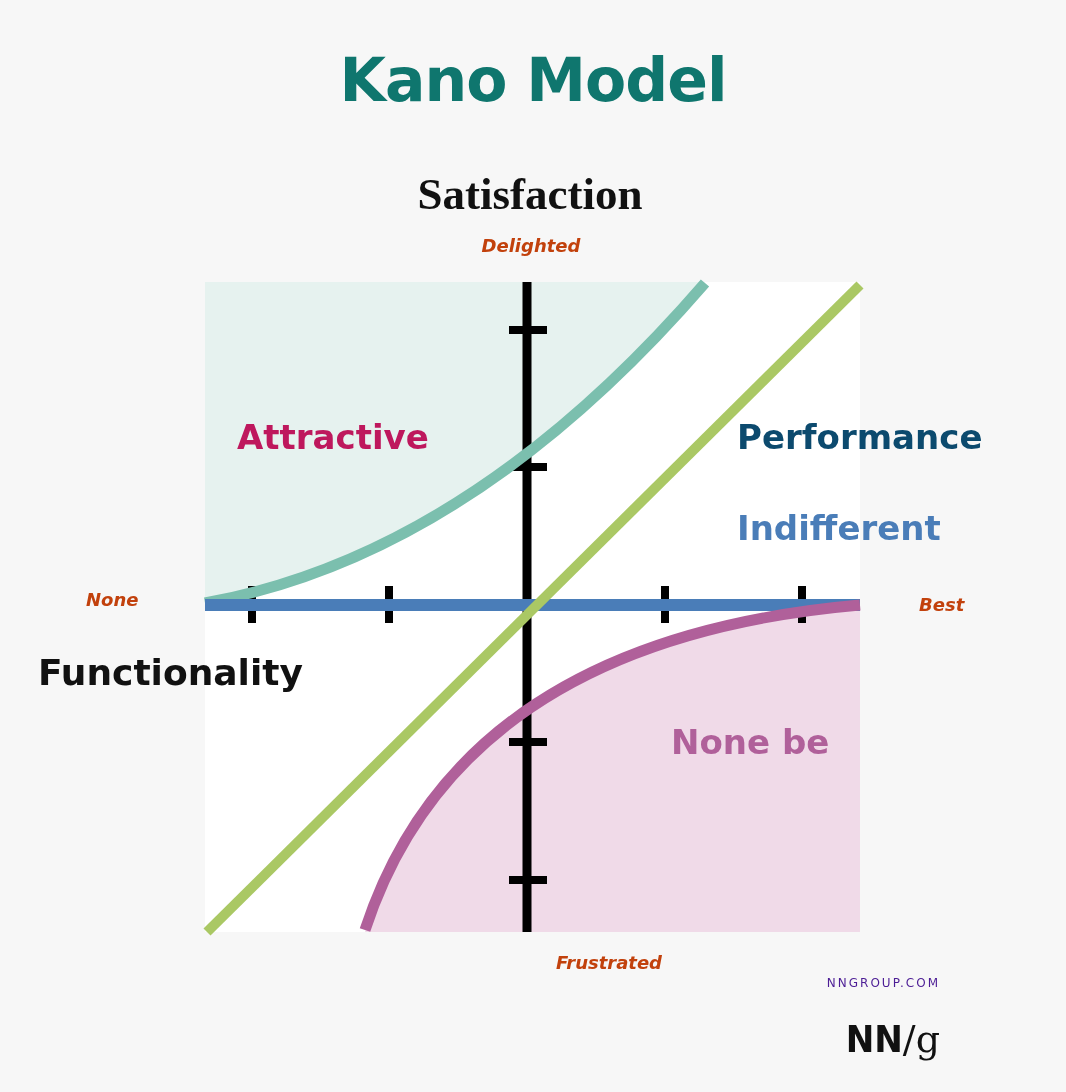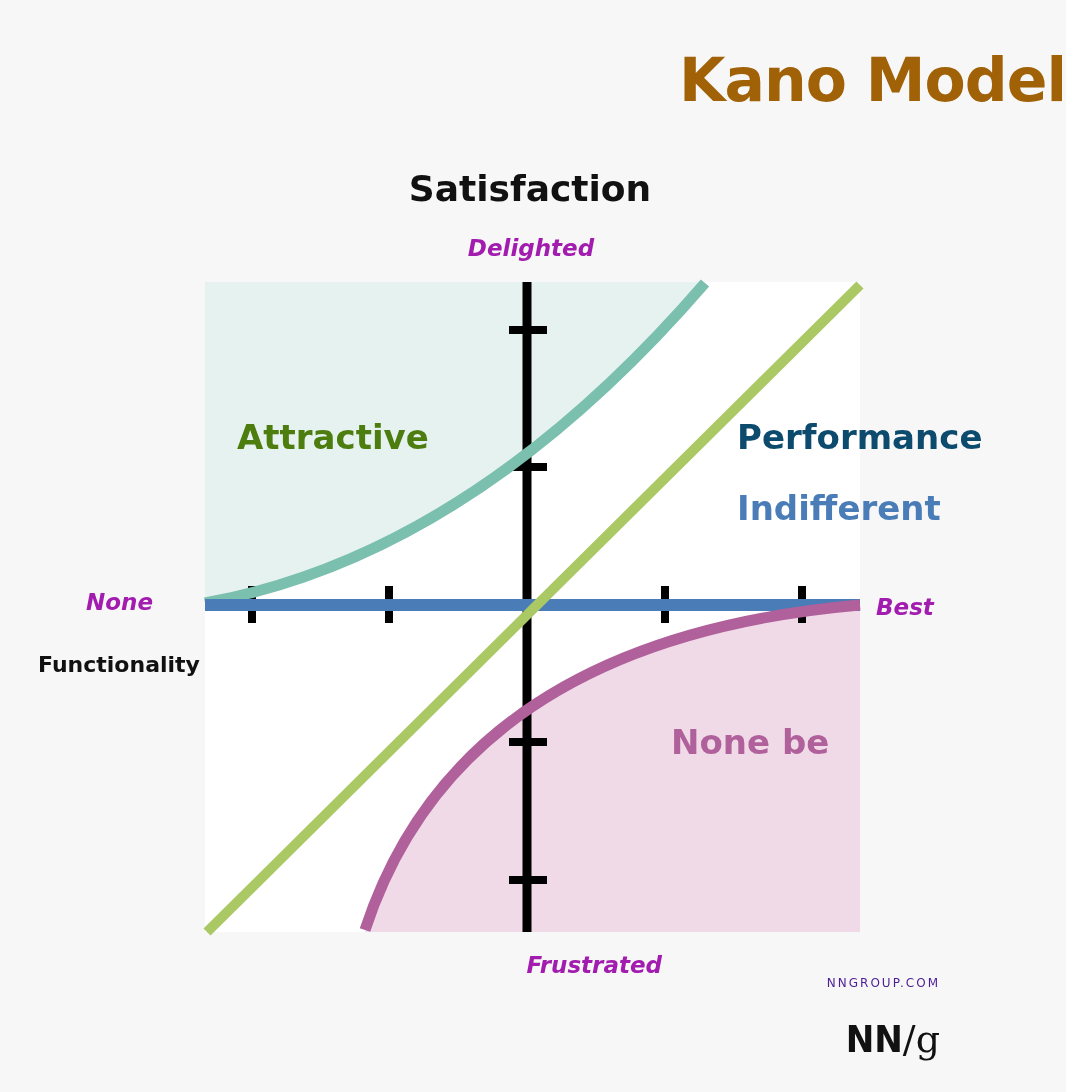--- a/index.html
+++ b/index.html
@@ -1,30 +1,30 @@
 <!DOCTYPE html>
 <html><head>
 <meta charset="utf-8">
 <style>
   html, body { margin:0; padding:0; }
   body { width:1066px; height:1092px; background:#f7f7f7; position:relative; overflow:hidden;
          font-family:"DejaVu Sans", sans-serif; }
   .abs { position:absolute; }
-  .title { left:0; width:1066px; top:45px; text-align:right; font-size:60px; font-weight:bold; color:#a16207; letter-spacing:-1px; }
-  .ylabel { left:330px; width:400px; top:168px; text-align:center; font-size:36px; font-weight:bold; color:#111; }
-  .ital { font-style:italic; font-weight:bold; font-size:23px; color:#a21caf; }
+  .title { left:0; width:1066px; top:45px; text-align:center; font-size:60px; font-weight:bold; color:#0f766e; letter-spacing:-1px; }
+  .ylabel { left:330px; width:400px; top:168px; text-align:center; font-size:45px; font-weight:bold; color:#111;font-family:Liberation Serif, serif; }
+  .ital { font-style:italic; font-weight:bold; font-size:18px; color:#c2410c; }
   .delighted { left:400px; width:262px; top:235px; text-align:center; }
   .frustrated { left:400px; width:262px; top:952px; text-align:right; }
   .none { left:86px; top:589px; }
-  .best { left:876px; top:594px; }
-  .xlabel { left:38px; top:652px; font-size:22px; font-weight:bold; color:#111; }
+  .best { left:919px; top:594px; }
+  .xlabel { left:38px; top:652px; font-size:36px; font-weight:bold; color:#111; }
   .region { font-size:34px; font-weight:bold; }
   .attractive { left:237px; top:417px; }
   .performance { left:737px; top:417px; }
-  .indifferent { left:737px; top:488px; }
+  .indifferent { left:737px; top:508px; }
   .mustbe { left:671px; top:722px; }
   .site { left:700px; width:240px; top:976px; text-align:right; font-size:12px; letter-spacing:2px; color:#4c1d95; }
   .logo { left:780px; width:160px; top:1005px; text-align:right; font-size:38px; font-weight:bold; color:#111; font-family:"DejaVu Sans Condensed","DejaVu Sans", sans-serif;margin-top:12px; }
   .logo .slash { font-weight:normal; font-family:"DejaVu Serif", serif; }
   svg { position:absolute; left:0; top:0; }
 </style>
 </head>
 <body>
 
 <div class="abs title">Kano Model</div>
@@ -61,21 +61,21 @@
 
   <path d="M860,605 Q460,640 365,930" fill="none" stroke="#b0609a" stroke-width="11"></path>
 
   <line x1="207" y1="932" x2="860" y2="285" stroke="#aac864" stroke-width="10"></line>
 </svg>
 
 <div class="abs ital none">None</div>
 <div class="abs ital best">Best</div>
 <div class="abs xlabel">Functionality</div>
 
-<div class="abs region attractive" style="color:#4d7c0f">Attractive</div>
+<div class="abs region attractive" style="color:#be185d">Attractive</div>
 <div class="abs region performance" style="color:#0c4a6e">Performance</div>
 <div class="abs region indifferent" style="color:#4a7db8">Indifferent</div>
 <div class="abs region mustbe" style="color:#b0609a">None be</div>
 
 <div class="abs ital frustrated">Frustrated</div>
 
 <div class="abs site">NNGROUP.COM</div>
 <div class="abs logo"><span>NN</span><span class="slash">/</span><span class="slash">g</span></div>
 
 </body></html>

